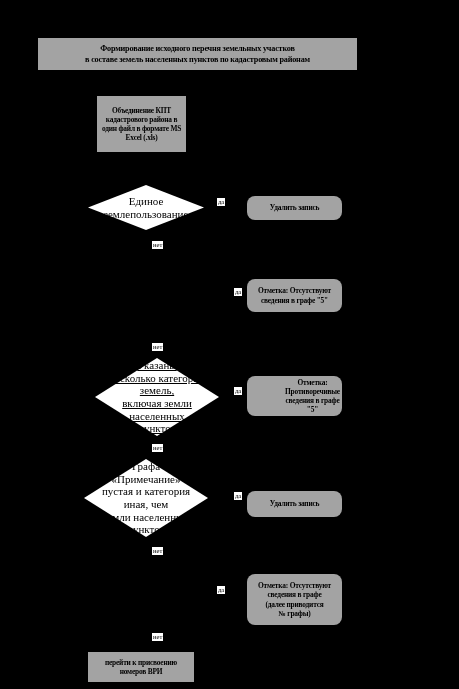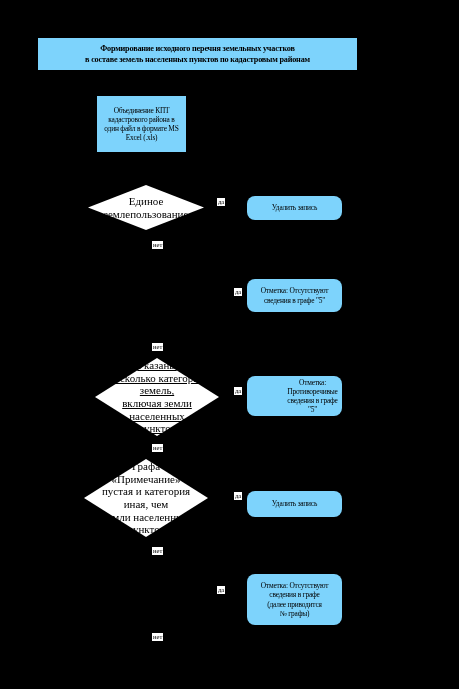--- a/index.html
+++ b/index.html
@@ -12,21 +12,21 @@
     width: 459px;
     height: 689px;
     background: #000000;
     overflow: hidden;
     font-family: "Liberation Serif", "DejaVu Serif", serif;
   }
 
   
   .node {
     position: absolute;
-    background: #7dd3fc;
+    background: #a3a3a3;
     color: #000000;
     box-sizing: border-box;
     display: flex;
     align-items: center;
     text-align: center;
     line-height: 1.02;
     letter-spacing: -0.2px;
   }
   .node span {
     display: block;
@@ -43,20 +43,21 @@
     height: 32px;
     font-size: 8.2px;
     font-weight: bold;
     line-height: 1.35;
   }
 
   
   .rect {
     font-size: 7.4px;
     line-height: 1.22;
+    font-weight: bold;
   }
   .rect-process {
     left: 97px;
     top: 96px;
     width: 89px;
     height: 56px;
   }
   .rect-action {
     font-size: 7.4px;
     border-radius: 8px;
@@ -210,14 +211,18 @@
 
   <div class="edge-label lbl-yes-5">да</div>
   <div class="edge-label lbl-no-5">нет</div>
   <div class="node rect rect-action r5">
     <span>Отметка: Отсутствуют
 сведения в графе
 (далее приводится
 № графы)</span>
   </div>
 
+  <div class="node rect rect-end">
+    <span>перейти к присвоению
+номеров ВРИ</span>
+  </div>
 
 </div>
 
 </body></html>

